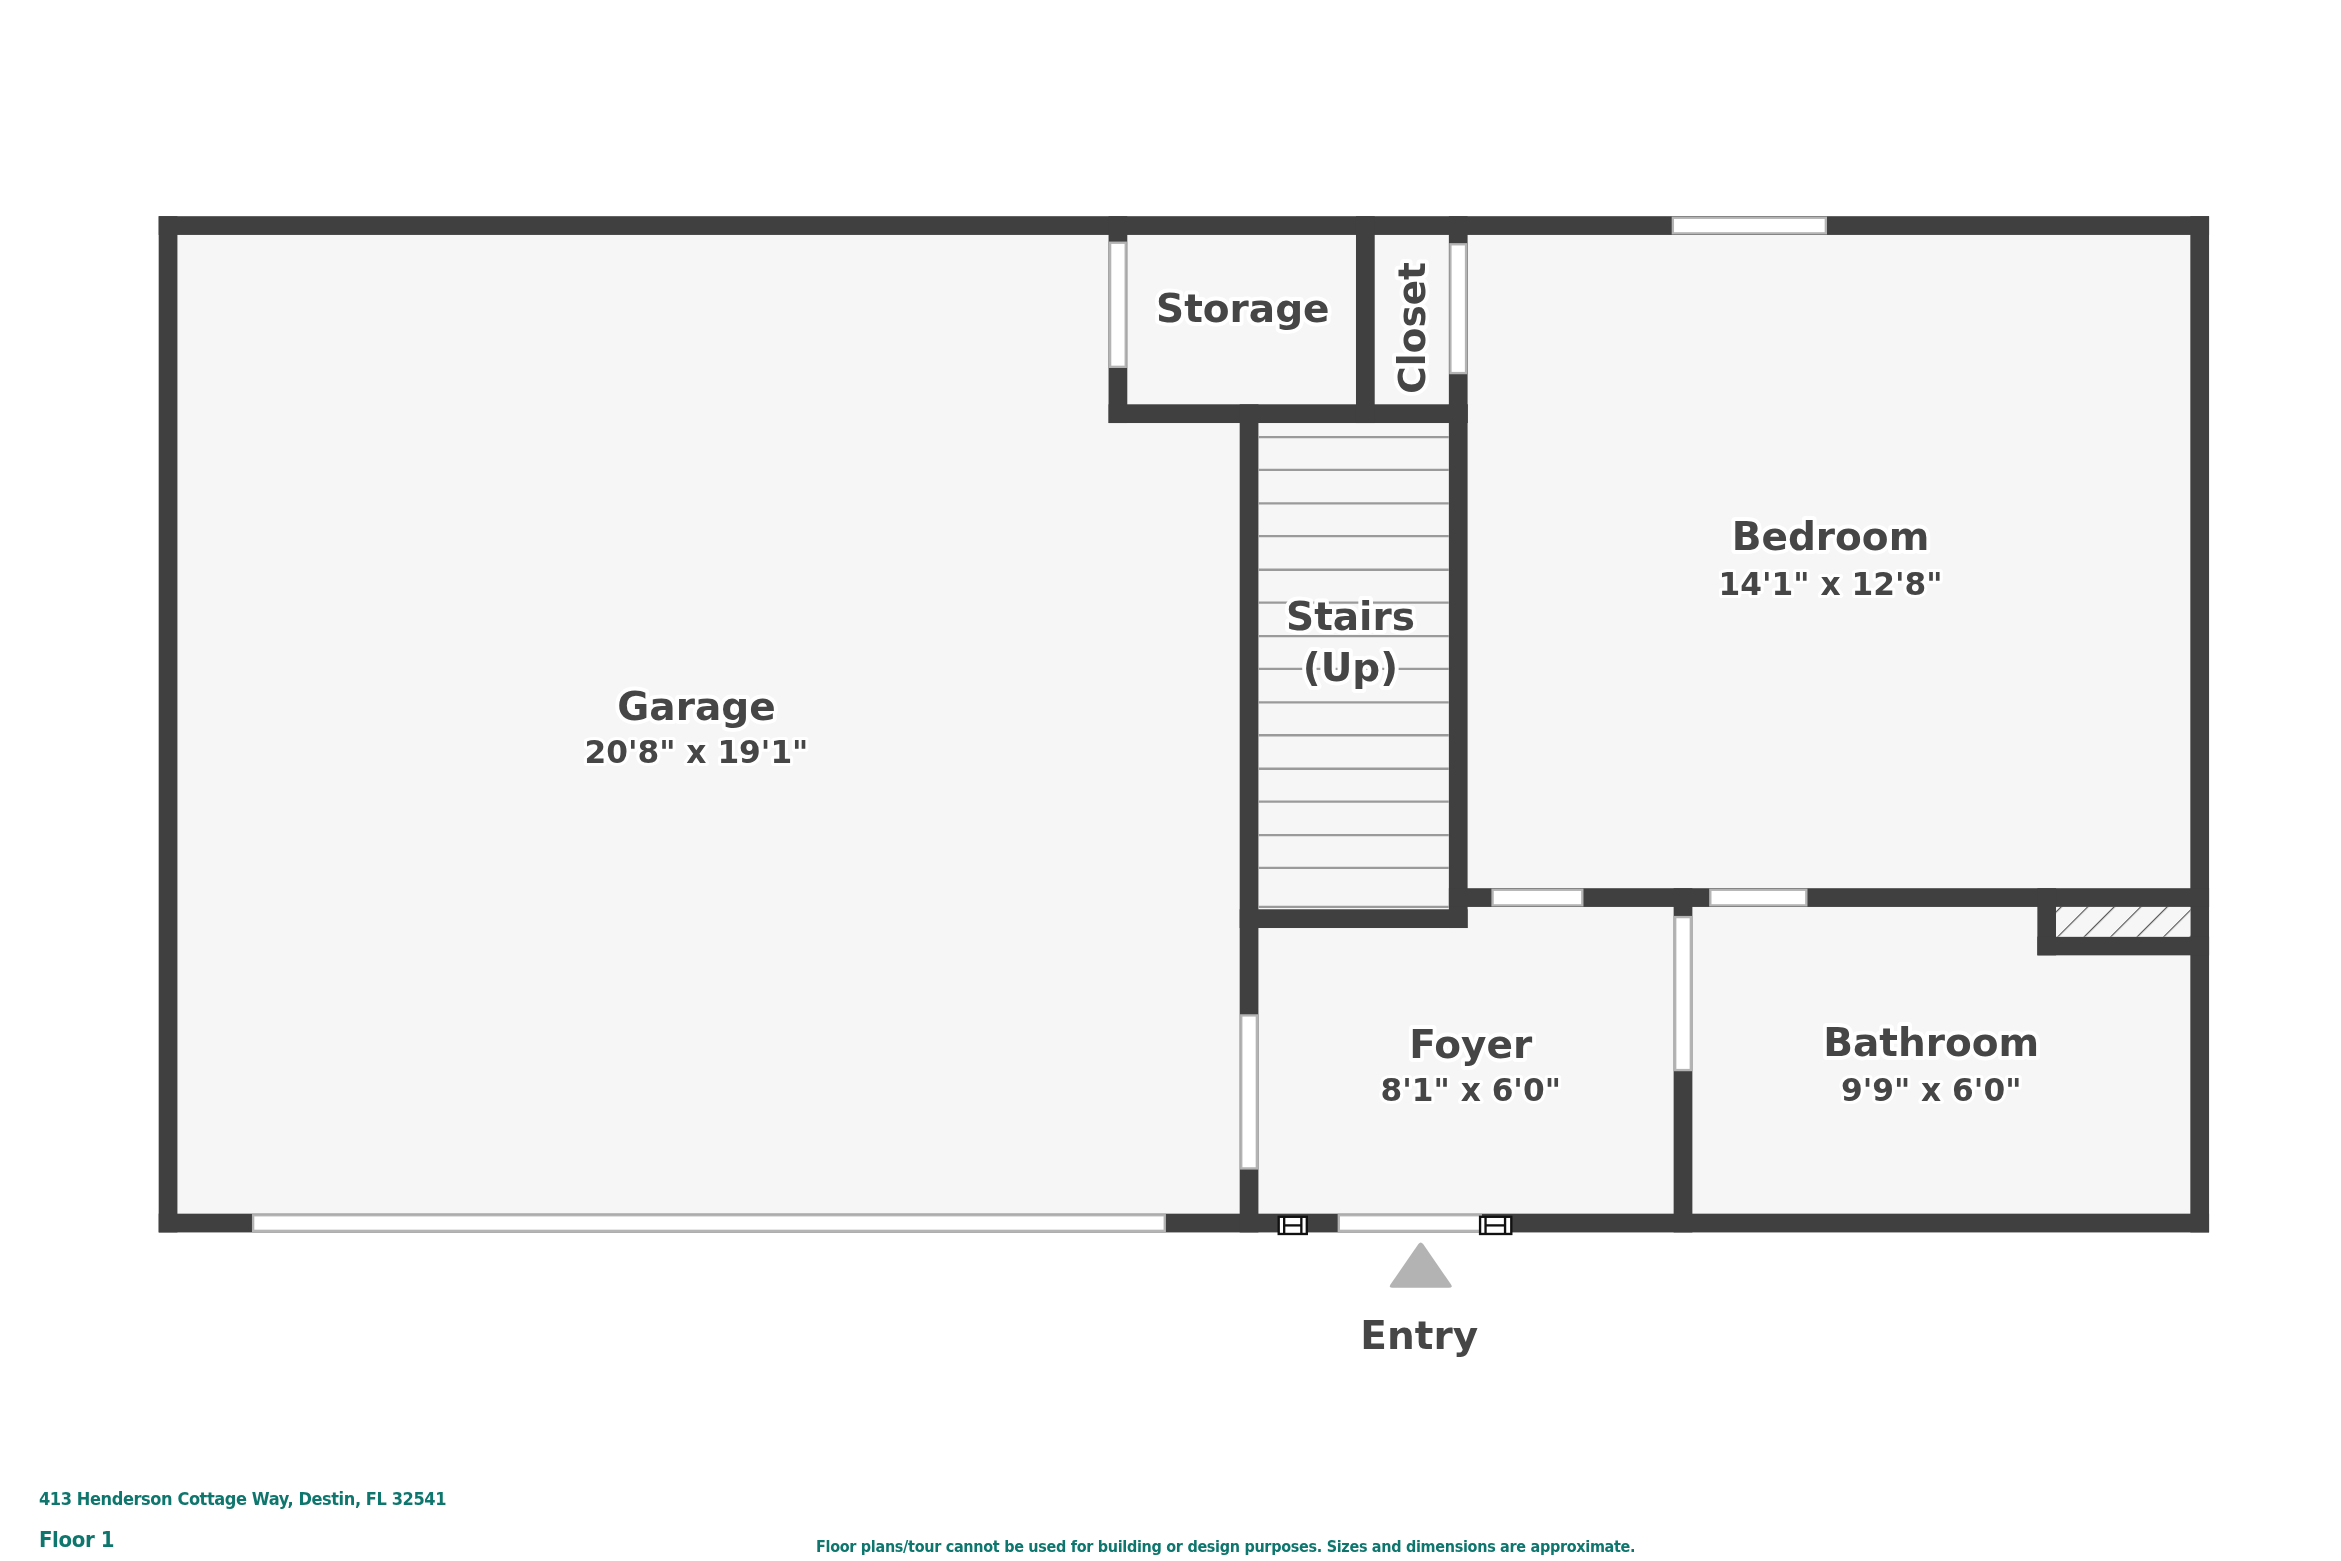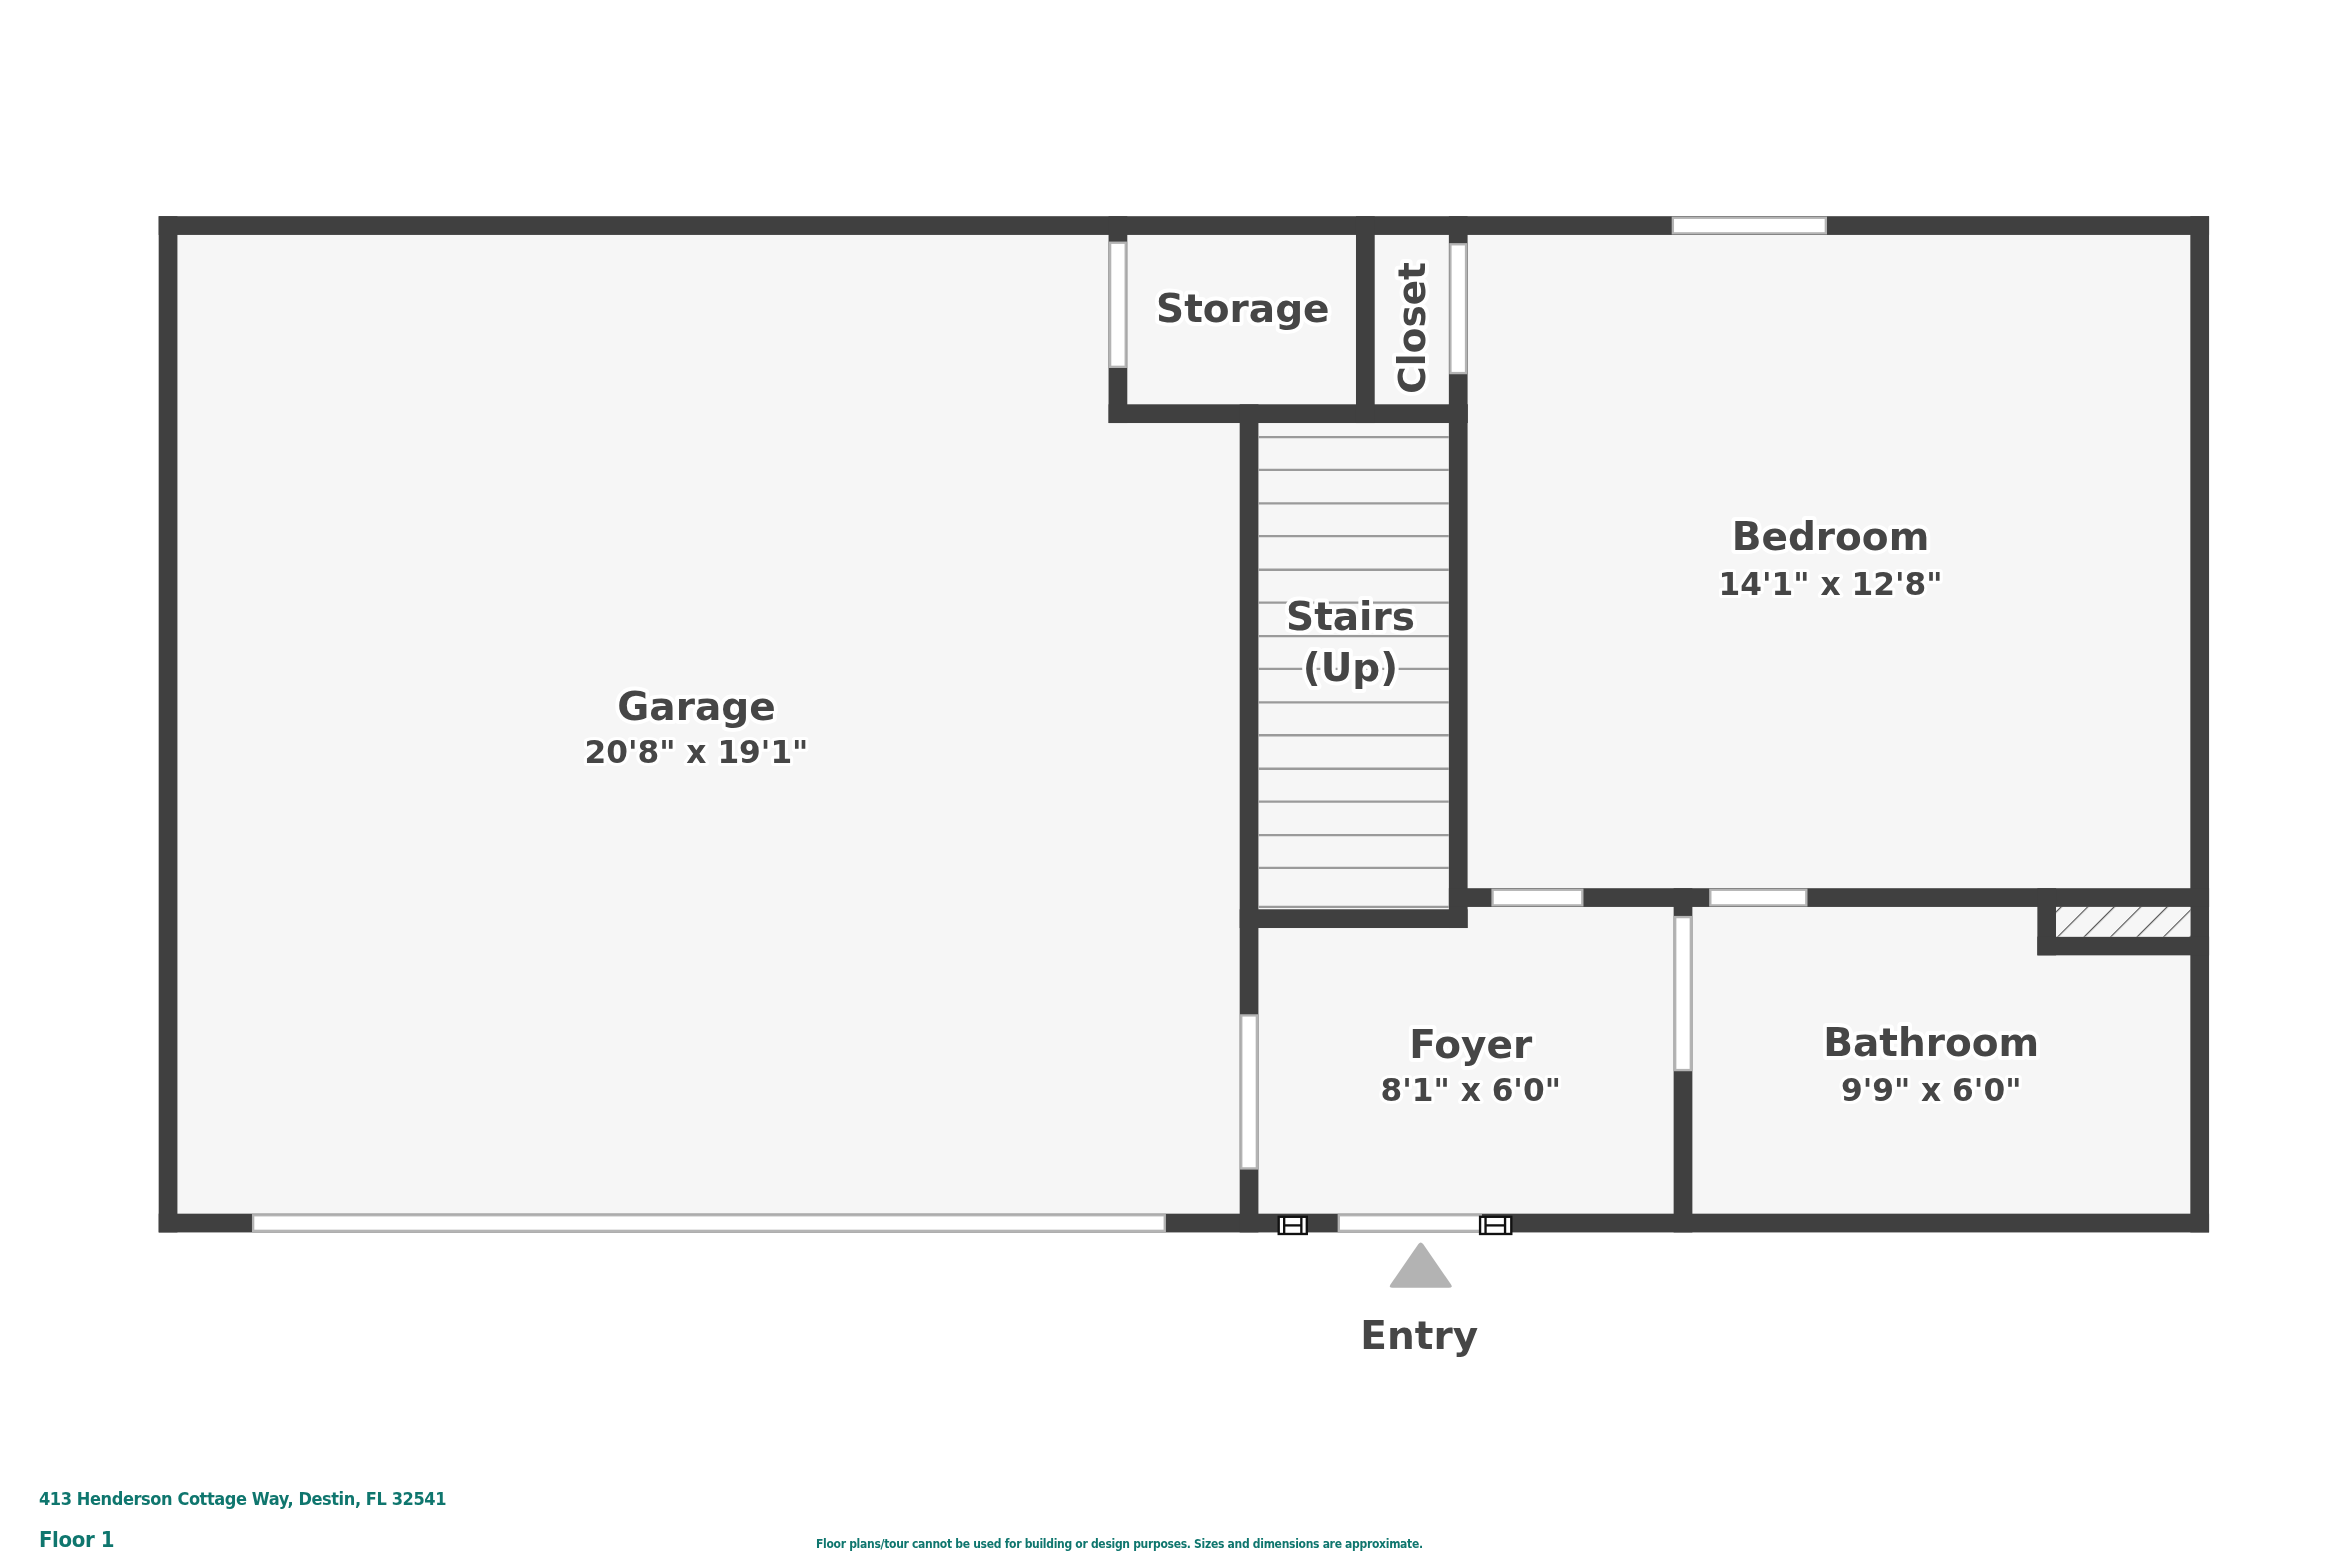--- a/index.html
+++ b/index.html
@@ -3,21 +3,21 @@
   <meta charset="utf-8">
   <style>
     html, body { margin: 0; padding: 0; background: #ffffff; }
     body { width: 2342px; height: 1561px; position: relative; overflow: hidden; font-family: "DejaVu Sans", sans-serif; }
     #plan { position: absolute; left: 0; top: 0; width: 2342px; height: 1561px; }
     .room-name { font-family: "DejaVu Sans", sans-serif; font-weight: bold; fill: #464646; paint-order: stroke; stroke: #ffffff; stroke-width: 10px; stroke-linejoin: round; }
     .room-dim { font-family: "DejaVu Sans", sans-serif; font-weight: bold; fill: #464646; paint-order: stroke; stroke: #ffffff; stroke-width: 8px; stroke-linejoin: round; }
     .footer-text { position: absolute; color: #0f766e; font-family: "DejaVu Sans Condensed", "DejaVu Sans", sans-serif; font-weight: bold; white-space: nowrap; }
     #address { left: 39px; top: 1488px; font-size: 18px; letter-spacing: -0.4px; }
     #floor { left: 39px; top: 1527px; font-size: 22px; letter-spacing: -0.4px; }
-    #disclaimer { left: 816px; top: 1537px; font-size: 12px; letter-spacing: -0.3px; }
+    #disclaimer { left: 816px; top: 1537px; font-size: 16px; letter-spacing: -0.3px; }
   </style>
 </head>
 <body>
 
 <svg id="plan" viewBox="0 0 3000 2000" xmlns="http://www.w3.org/2000/svg">
   <defs>
     <pattern id="hatch" patternUnits="userSpaceOnUse" width="24" height="24" patternTransform="rotate(45)">
       <rect width="24" height="24" fill="#f6f6f6"></rect>
       <line x1="0" y1="0" x2="0" y2="24" stroke="#555" stroke-width="3"></line>
     </pattern>

